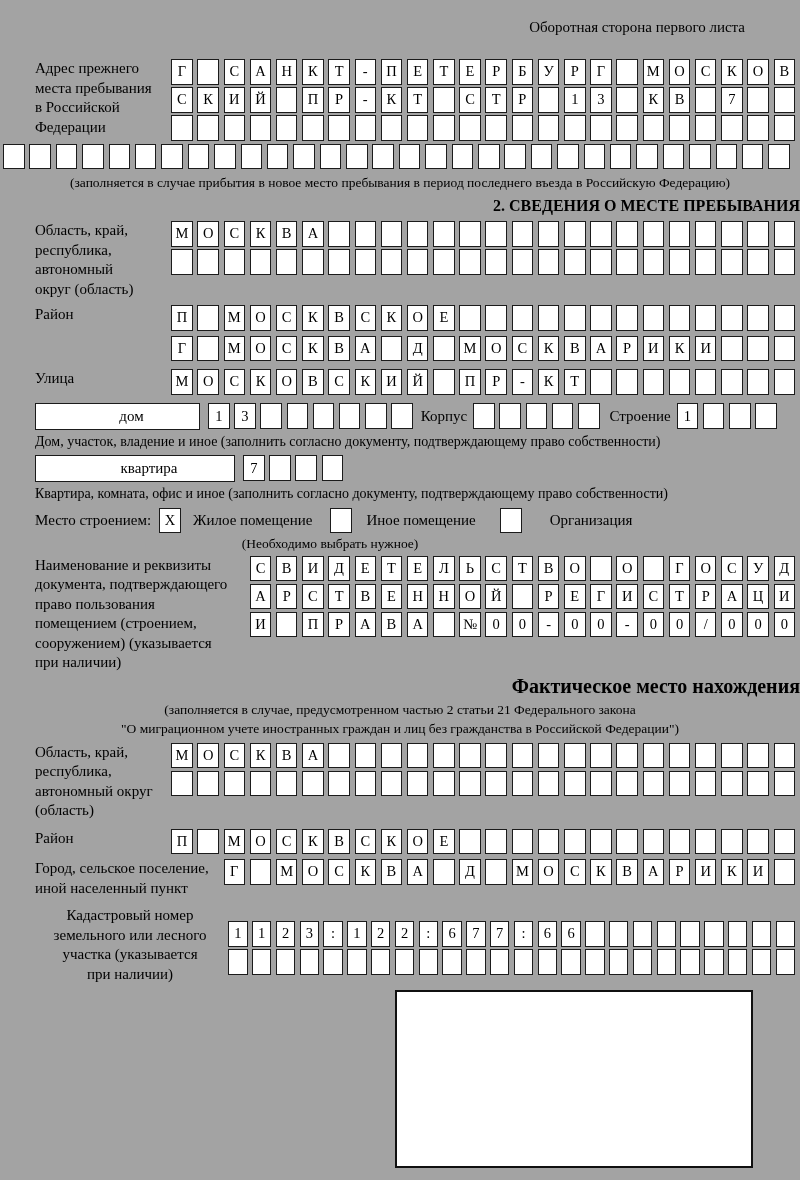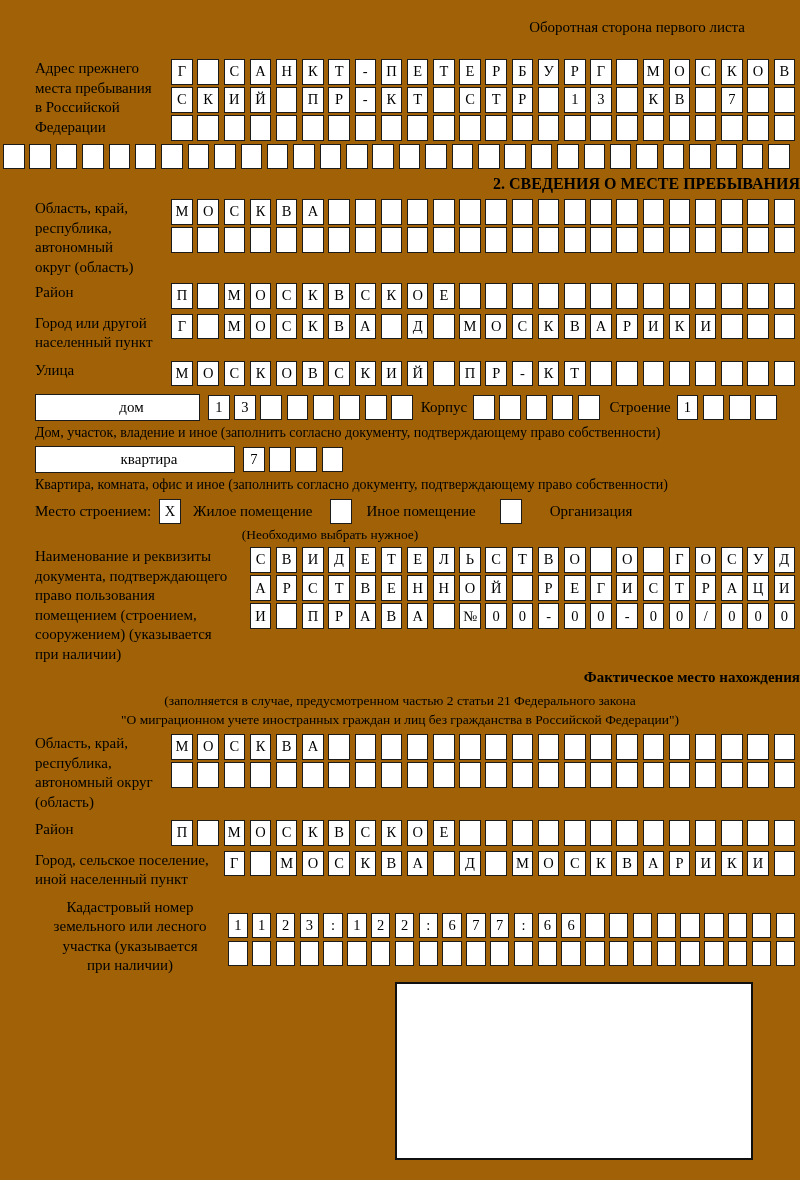--- a/index.html
+++ b/index.html
@@ -1,17 +1,17 @@
 <!DOCTYPE html>
 <html><head>
 <meta charset="utf-8">
 <style>
   html,body{margin:0;padding:0;background:#fff;}
   body{width:800px;font-family:"Liberation Serif", serif;color:#000;}
-  .page{width:800px;height:1180px;position:relative;overflow:hidden;background:#a16207;}
+  .page{width:800px;height:1180px;position:relative;overflow:hidden;background:#a3a3a3;}
   .hdr{text-align:right;padding:18px 55px 0 0;font-size:15px;line-height:19px;}
   .lbl{font-size:15px;line-height:19.5px;white-space:pre-line;}
   .row{display:flex;align-items:flex-start;margin:0 5px 3px 35px;}
   .cells{display:flex;gap:4.7px;margin-left:auto;}
   .cellcol{display:flex;flex-direction:column;gap:2.6px;margin-left:auto;}
   .cellcol .cells{margin-left:0;}
   .cell{box-sizing:border-box;flex:0 0 21.5px;width:21.5px;height:25.5px;border:1.7px solid #1b1b1b;
         display:flex;align-items:center;justify-content:center;font-size:14.5px;background:#fff;}
   .cells-sm .cell{flex:0 0 19.5px;width:19.5px;}
   .cells-sm{gap:4.3px;}
@@ -146,20 +146,21 @@
       <span class="cell"></span>
       <span class="cell"></span>
       <span class="cell"></span>
       <span class="cell"></span>
       <span class="cell"></span>
       <span class="cell"></span>
       <span class="cell"></span>
       <span class="cell"></span>
       <span class="cell"></span>
     </div>
+  <div class="caption">(заполняется в случае прибытия в новое место пребывания в период последнего въезда в Российскую Федерацию)</div>
 
   <div class="title">2. СВЕДЕНИЯ О МЕСТЕ ПРЕБЫВАНИЯ</div>
 
   <div class="row">
     <div class="lbl" style="width:125px;">Область, край,
 республика,
 автономный
 округ (область)</div>
     <div class="cellcol">
       <div class="cells">
@@ -241,22 +242,20 @@
         <span class="cell"></span>
         <span class="cell"></span>
         <span class="cell"></span>
         <span class="cell"></span>
         <span class="cell"></span>
         <span class="cell"></span>
       </div>
   </div>
 
   <div class="row mt5">
-    <div class="lbl" style="width:130px;">Город или другой
-населенный пункт</div>
     <div class="cells">
         <span class="cell">Г</span>
         <span class="cell"></span>
         <span class="cell">М</span>
         <span class="cell">О</span>
         <span class="cell">С</span>
         <span class="cell">К</span>
         <span class="cell">В</span>
         <span class="cell">А</span>
         <span class="cell"></span>
@@ -433,21 +432,21 @@
           <span class="cell">0</span>
           <span class="cell">0</span>
           <span class="cell">/</span>
           <span class="cell">0</span>
           <span class="cell">0</span>
           <span class="cell">0</span>
         </div>
     </div>
   </div>
 
-  <div class="title" style="font-size:15px;margin-top:0;padding-left:36px;">Фактическое место нахождения</div>
+  <div class="title" style="font-size:20px;margin-top:0;padding-left:36px;">Фактическое место нахождения</div>
   <div class="caption" style="margin-top:2px;">(заполняется в случае, предусмотренном частью 2 статьи 21 Федерального закона</div>
   <div class="caption" style="margin-top:0;">"О миграционном учете иностранных граждан и лиц без гражданства в Российской Федерации")</div>
 
   <div class="row" style="margin-top:6px;">
     <div class="lbl" style="width:140px;">Область, край,
 республика,
 автономный округ
 (область)</div>
     <div class="cellcol">
       <div class="cells">

